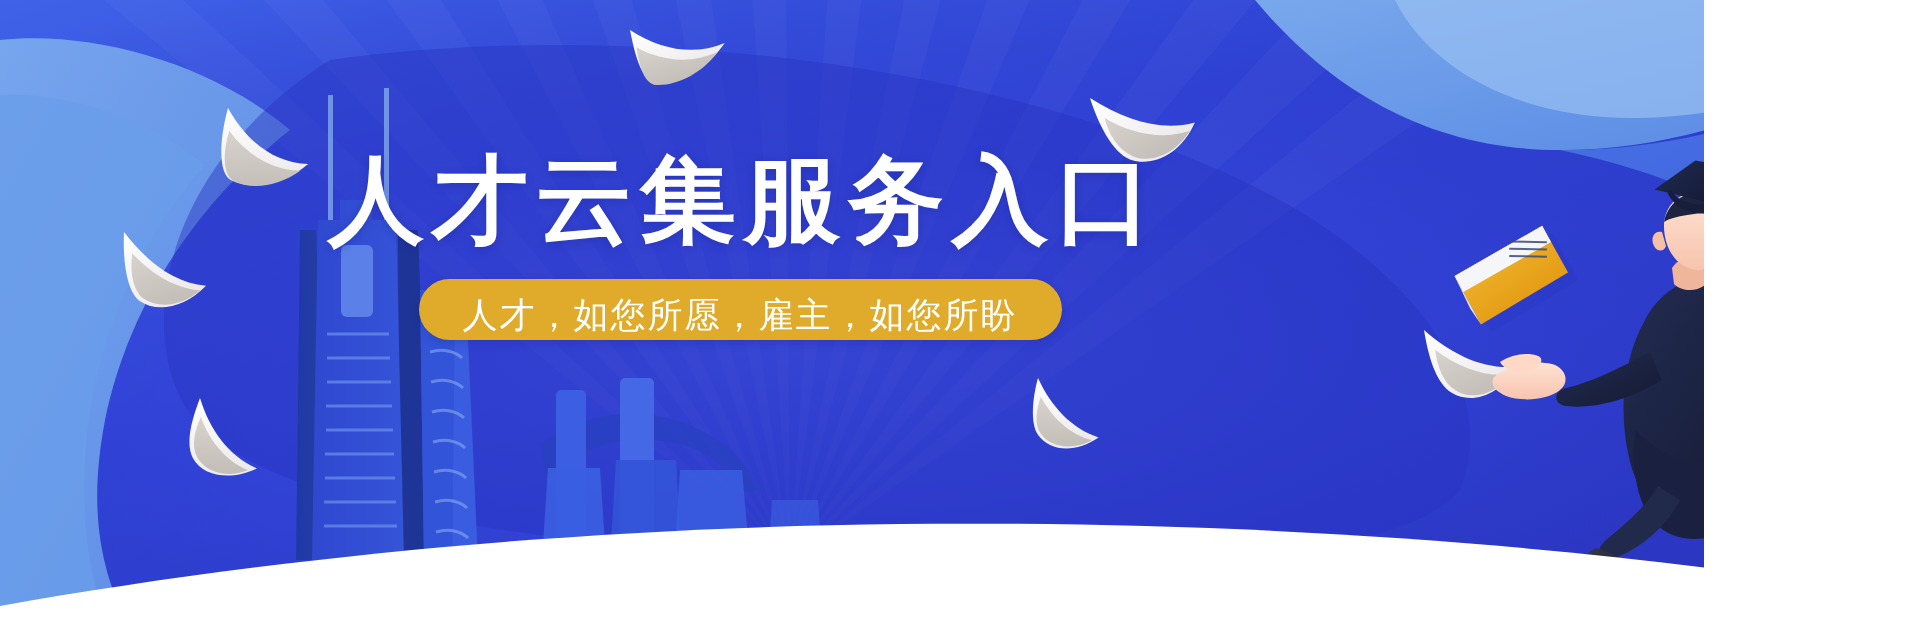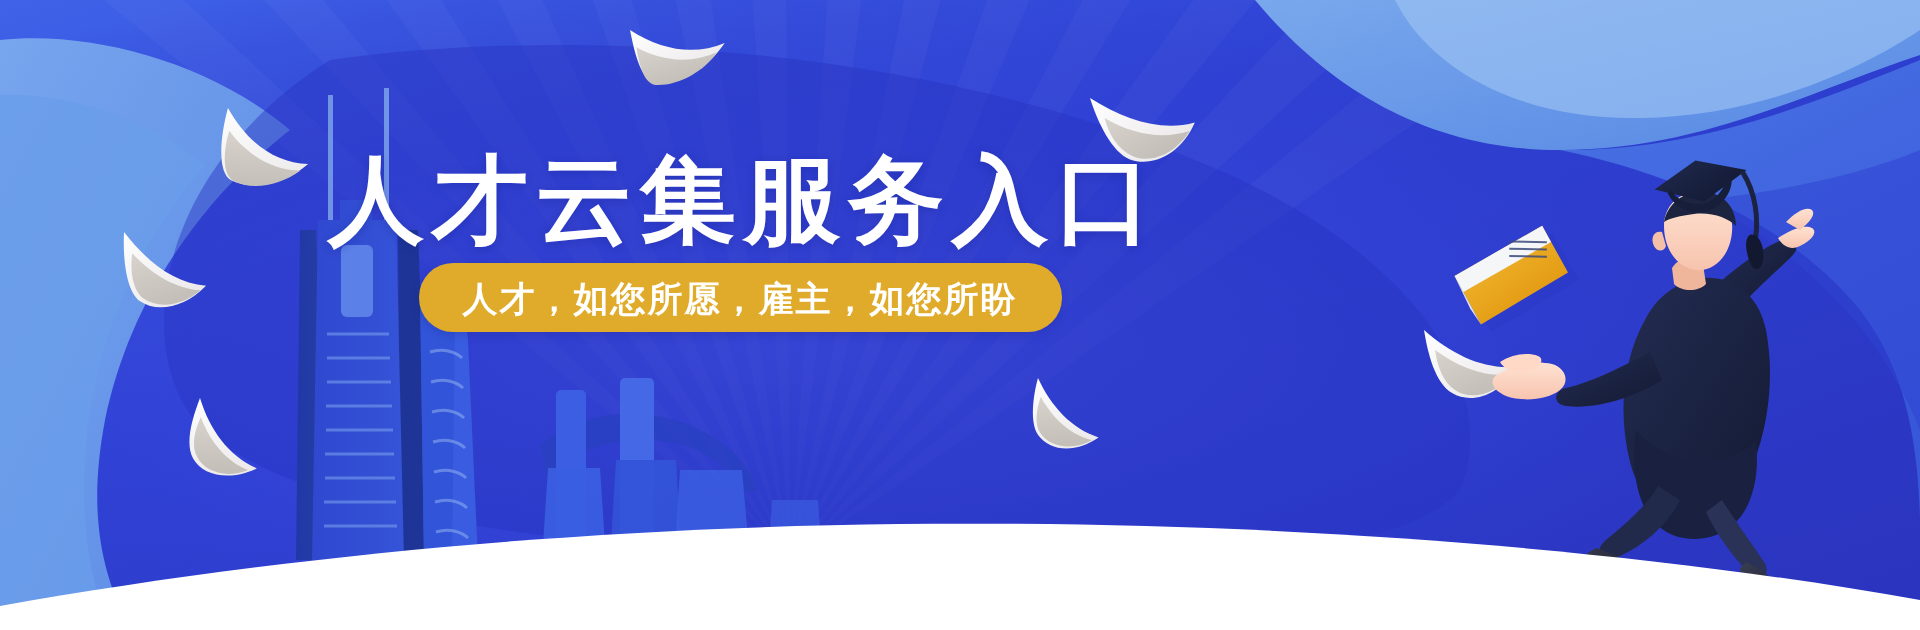--- a/index.html
+++ b/index.html
@@ -6,21 +6,21 @@
     margin: 0;
     padding: 0;
     background: #ffffff;
   }
   body {
     font-family: "Liberation Sans", "DejaVu Sans", sans-serif;
   }
 
   #banner {
     position: relative;
-    width: 1920px;
+    width: 1704px;
     height: 630px;
     overflow: hidden;
     background: #0369a1;
     user-select: none;
   }
 
   .layer {
     position: absolute;
     inset: 0;
     width: 1920px;
@@ -44,26 +44,26 @@
     color: #ffffff;
     letter-spacing: 8px;
     text-indent: 8px;
     margin: 0;
     white-space: nowrap;
     text-shadow: 0 2px 10px rgba(10, 20, 110, 0.22);
   }
 
   #subtitle-pill {
     display: inline-block;
-    margin-top: 12px;
-    padding: 13px 44px 9px 44px;
+    margin-top: 28px;
+    padding: 13px 44px 1px 44px;
     background: #e0ab2b;
     border-radius: 34px;
     font-size: 35px;
-    font-weight: 700;
+    font-weight: 400;
     color: #ffffff;
     letter-spacing: 2px;
     white-space: nowrap;
     box-shadow: 0 3px 10px rgba(10, 20, 110, 0.18);
   }
 </style>
 </head>
 <body>
 
 <div id="banner">

